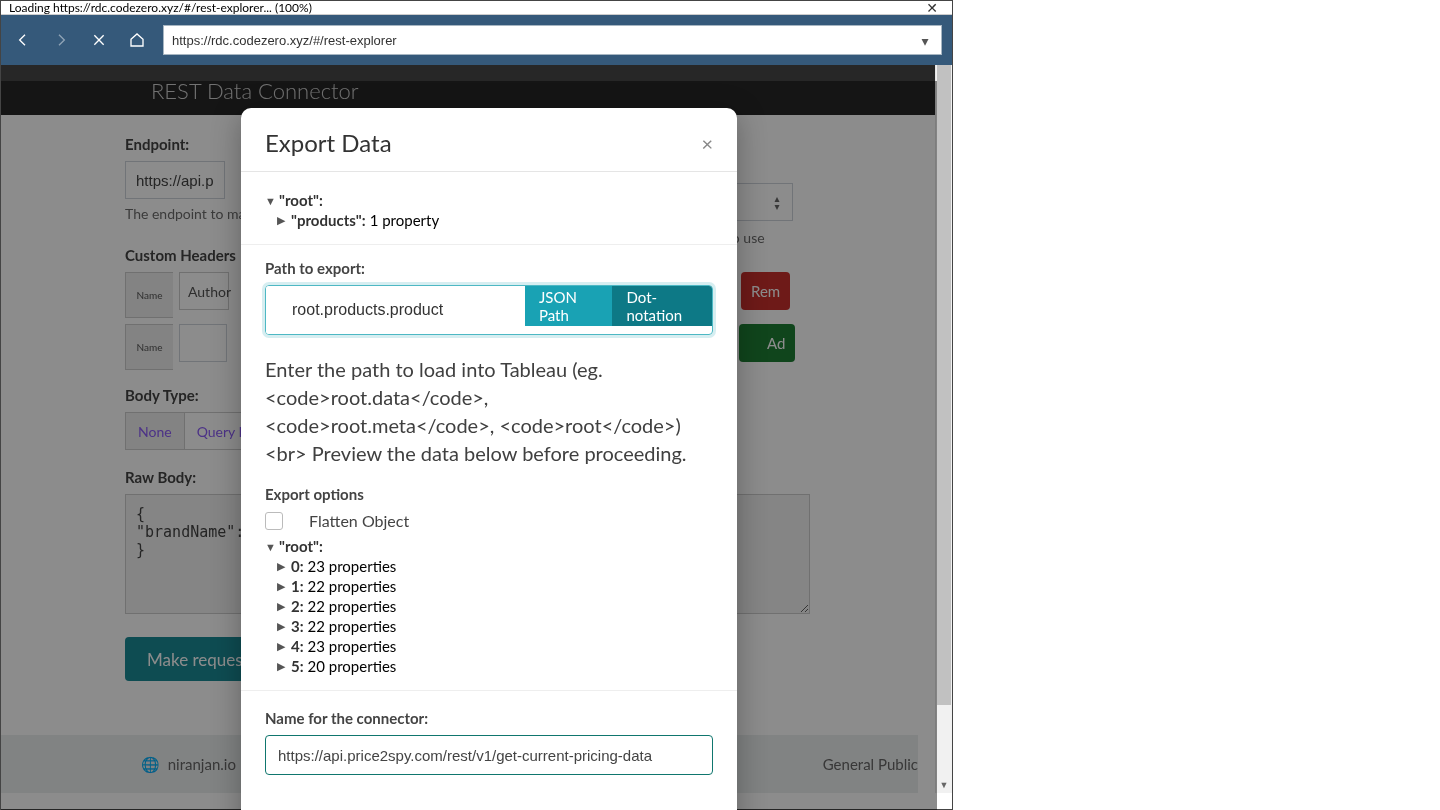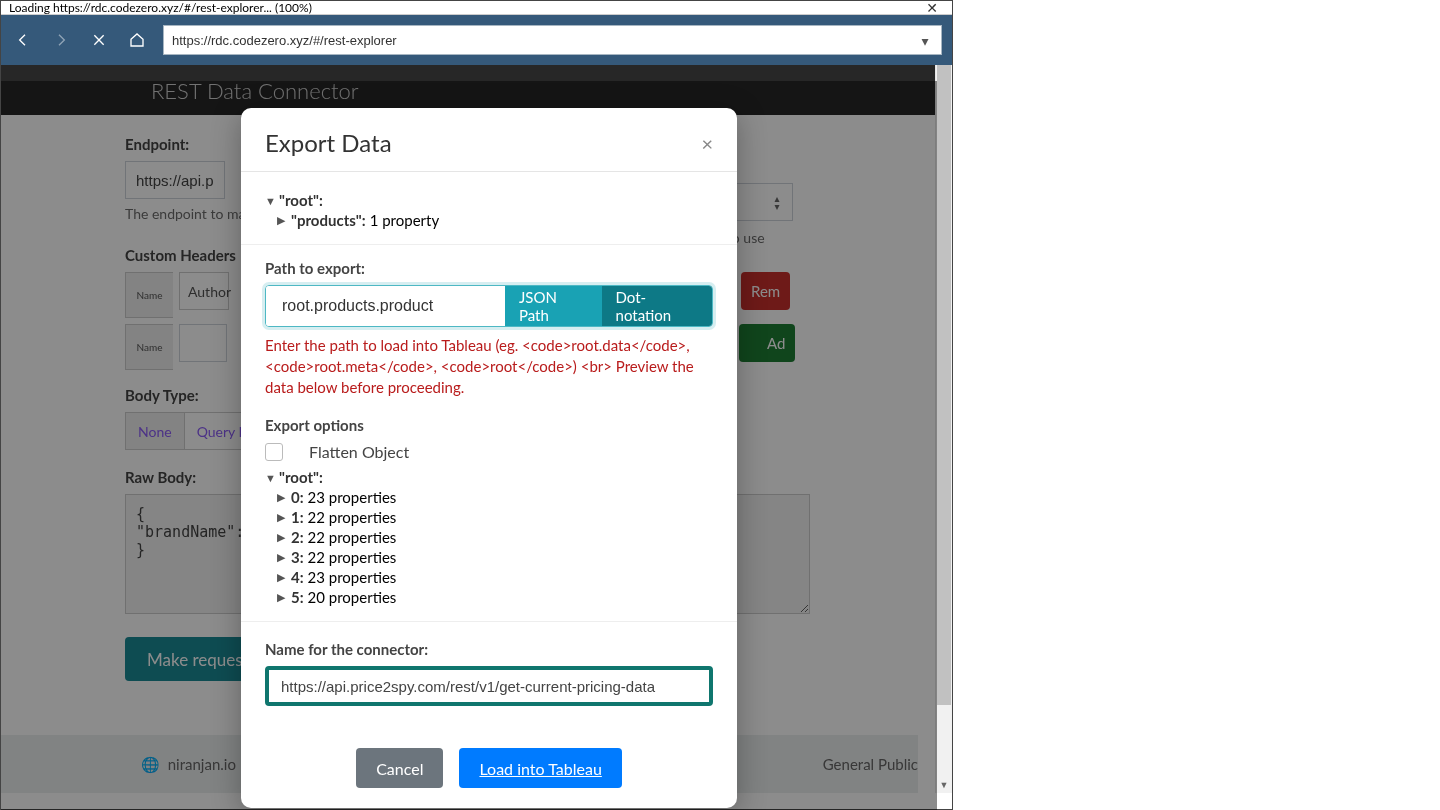--- a/index.html
+++ b/index.html
@@ -58,35 +58,35 @@
 .tree { font-size:15px; color:#333; }
 .tree-line { display:flex; align-items:center; gap:4px; padding:1px 0;}
 .tree-caret { width:10px; color:#555; font-size:11px;}
 .tree-key { font-weight:700; }
 .tree-meta { color:#000000; }
 .tree-indent1 { margin-left:12px;}
 .divider { border-top:1px solid #eee; margin:14px -24px; }
 
 .path-label { font-weight:700; margin:14px 0 8px; }
 .path-row { display:flex; border:1px solid #4db8c4; border-radius:4px; overflow:hidden; box-shadow:0 0 0 3px rgba(25,162,180,0.18);}
-.path-input { flex:1; height:40px; border:none; outline:none; padding:0 16px; font-size:16px; color:#333;}
+.path-input { flex:1; height:48px; border:none; outline:none; padding:0 26px; font-size:16px; color:#333;}
 .path-tab { height:40px; padding:0 14px; display:flex; align-items:center; color:#fff; font-size:15px;}
 .path-tab.json { background:#19a2b4;}
 .path-tab.dot { background:#0d7986;}
-.path-help { color:#b91c1c; font-size:15px; margin-top:8px; line-height:1.4;}
+.path-help { color:#404040; font-size:20px; margin-top:20px; line-height:1.4;}
 
 .options-title { font-weight:700; margin:18px 0 8px;}
 .chk-row { display:flex; align-items:center; gap:26px; margin-bottom:0;}
 .chk { width:18px; height:18px; border:1px solid #bbb; border-radius:3px; background:#fff;}
 .chk-label { font-size:16px;}
 
 .tree2 { margin-top:6px;}
 
 .connector-label { font-weight:700; margin:18px 0 8px;}
-.conn-input { width:100%; height:40px; border:4px solid #0f766e; border-radius:4px; padding:0 12px; font-size:15px; color:#444;}
+.conn-input { width:100%; height:40px; border:1px solid #0f766e; border-radius:4px; padding:0 12px; font-size:15px; color:#444;}
 
 .modal-footer { padding:14px 24px 0; display:flex; justify-content:center; gap:16px;}
 .btn-cancel { height:40px; padding:0 20px; background:#6c757d; color:#fff; border-radius:4px; font-size:16px; display:flex; align-items:center;}
 .btn-load { height:40px; padding:0 20px; background:#007bff; color:#fff; border-radius:4px; font-size:16px; display:flex; align-items:center;text-decoration:underline;}
 
 .partial-right { position:absolute; top:0; left:660px; right:0; }
 .select-looking { height:38px; border:1px solid #ced4da; display:flex; align-items:center; justify-content:flex-end; padding:0 8px; width:150px; background:#fff;}
 .stepper { width:14px; color:#666; font-size:10px; line-height:8px; text-align:center;}
 </style>
 </head>

